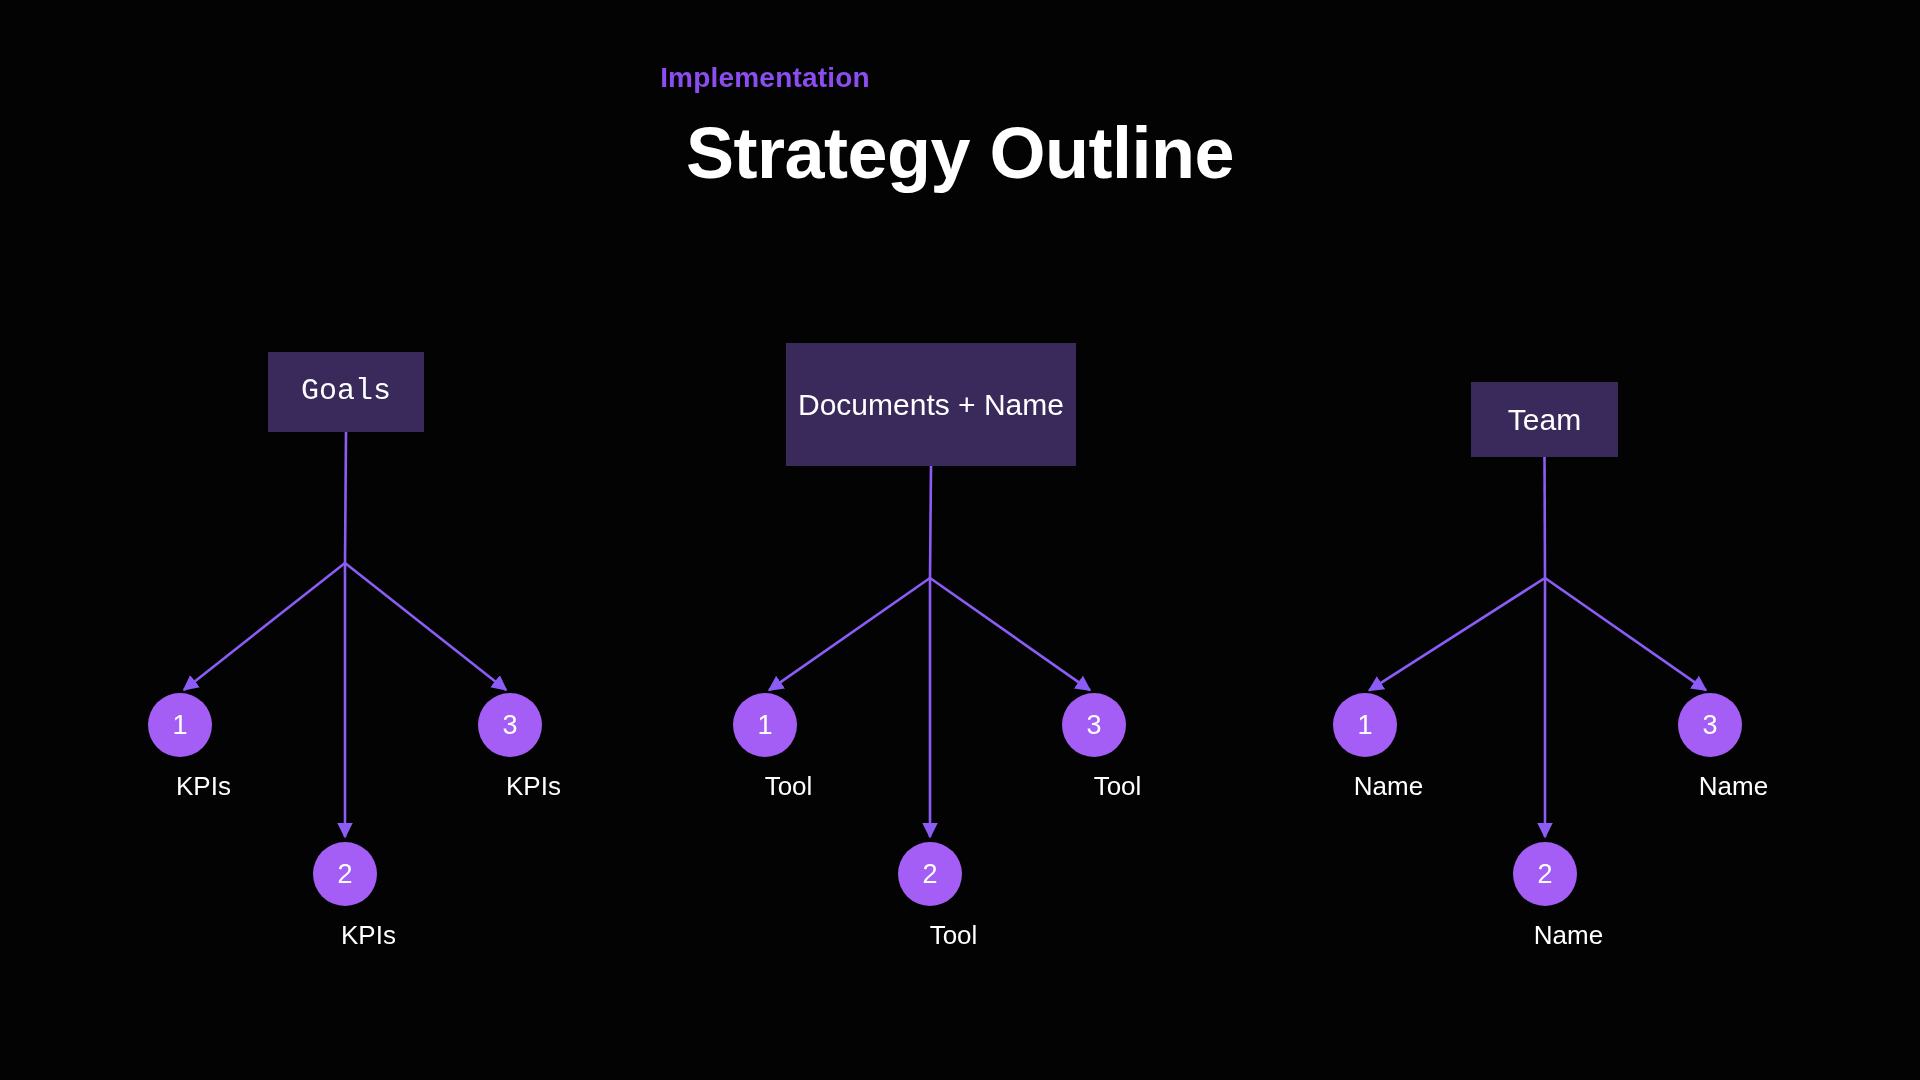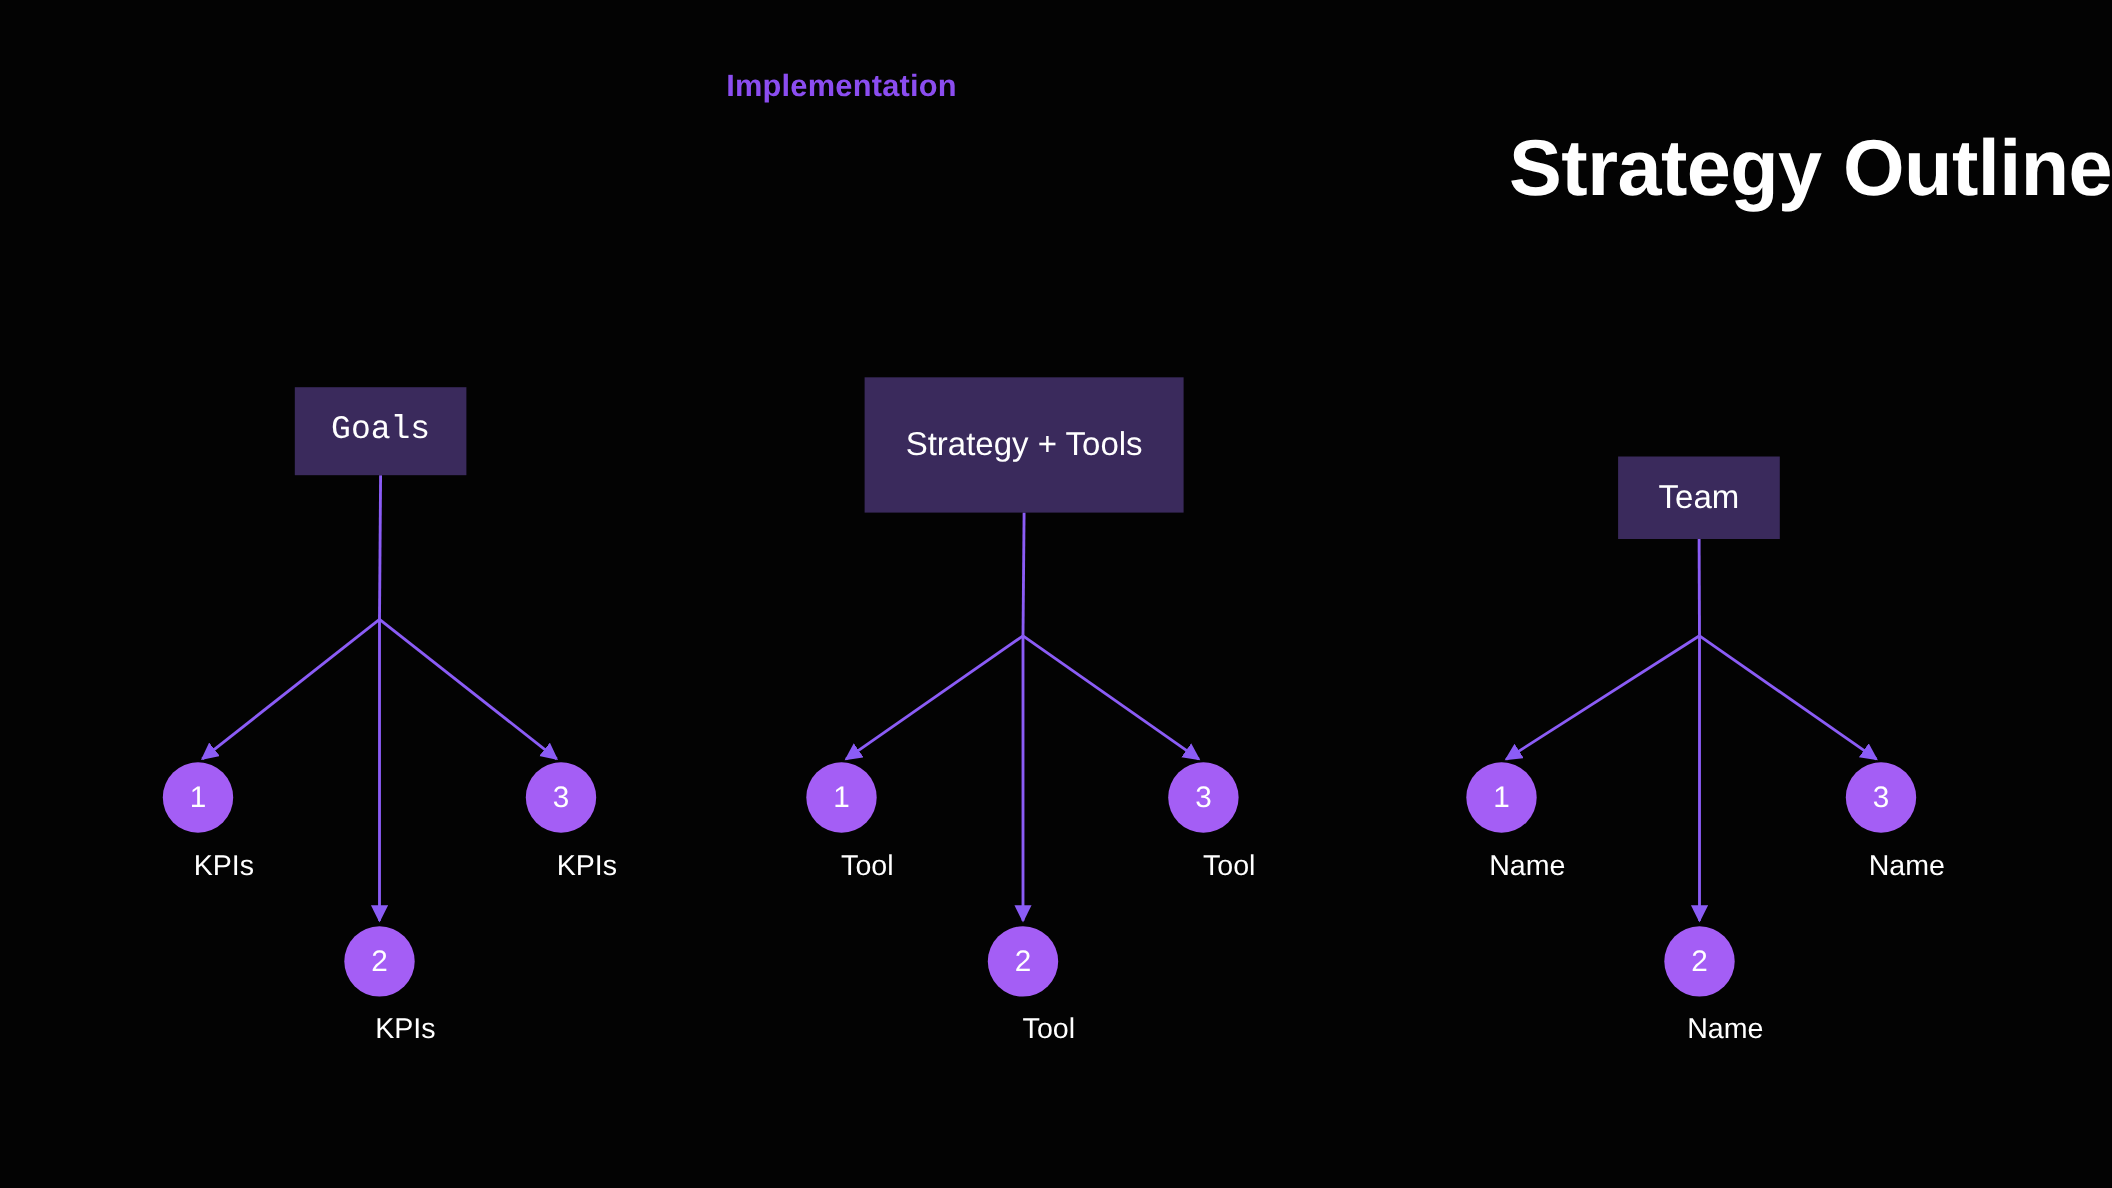--- a/index.html
+++ b/index.html
@@ -32,21 +32,21 @@
     color: #8B4DF0;
     font-size: 28px;
     font-weight: 700;
     letter-spacing: 0.2px;
   }
   .slide-title {
     position: absolute;
     top: 112px;
     left: 0;
     width: 1920px;
-    text-align: right;
+    text-align: center;
     color: #FFFFFF;
     font-size: 72px;
     font-weight: 700;
     letter-spacing: -0.5px;
   }
 
   
   #edges {
     position: absolute;
     left: 0;
@@ -140,35 +140,35 @@
       </div>
       <div class="leaf" style="left: 265px; top: 842px; width: 160px;">
         <div class="leaf-circle">2</div>
         <div class="leaf-label">KPIs</div>
       </div>
       <div class="leaf" style="left: 430px; top: 693px; width: 160px;">
         <div class="leaf-circle">3</div>
         <div class="leaf-label">KPIs</div>
       </div>
       <div class="node-box" style="left: 786px; top: 343px; width: 290px; height: 123px;">
-        <span>Strategy + Tools</span>
+        <span>Documents + Name</span>
       </div>
       <div class="leaf" style="left: 685px; top: 693px; width: 160px;">
         <div class="leaf-circle">1</div>
         <div class="leaf-label">Tool</div>
       </div>
       <div class="leaf" style="left: 850px; top: 842px; width: 160px;">
         <div class="leaf-circle">2</div>
         <div class="leaf-label">Tool</div>
       </div>
       <div class="leaf" style="left: 1014px; top: 693px; width: 160px;">
         <div class="leaf-circle">3</div>
         <div class="leaf-label">Tool</div>
       </div>
-      <div class="node-box" style="left: 1471px; top: 382px; width: 147px; height: 75px; margin-top: 33px;">
+      <div class="node-box" style="left: 1471px; top: 382px; width: 147px; height: 75px;">
         <span>Team</span>
       </div>
       <div class="leaf" style="left: 1285px; top: 693px; width: 160px;">
         <div class="leaf-circle">1</div>
         <div class="leaf-label">Name</div>
       </div>
       <div class="leaf" style="left: 1465px; top: 842px; width: 160px;">
         <div class="leaf-circle">2</div>
         <div class="leaf-label">Name</div>
       </div>

